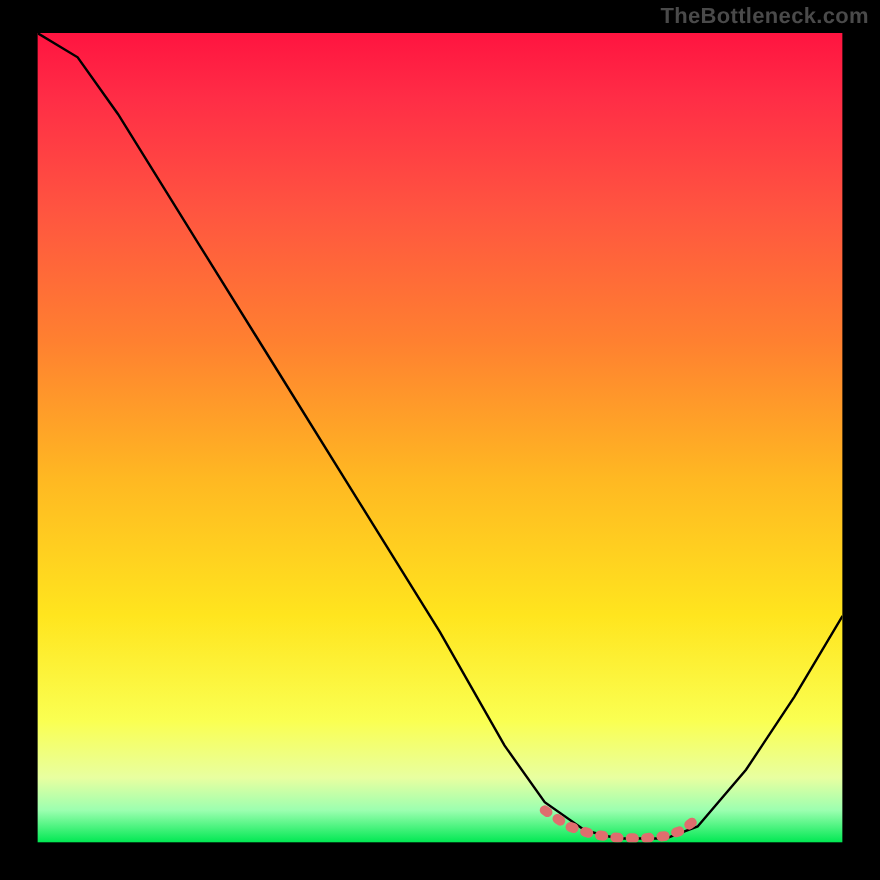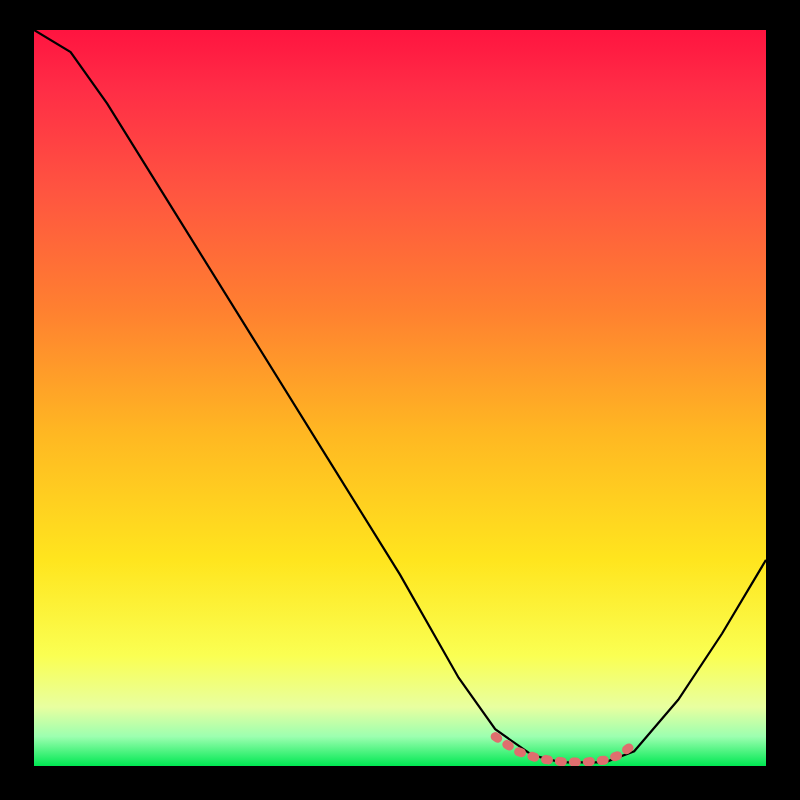--- a/index.html
+++ b/index.html
@@ -56,20 +56,21 @@
   svg.curves {
     position: absolute;
     inset: 0;
   }
 </style>
 </head>
 <body>
 
 <div class="frame">
 
+  <div class="watermark">TheBottleneck.com</div>
 
   <div class="plot">
     <div class="gradient"></div>
 
     <svg class="curves" viewBox="0 0 732 736" preserveAspectRatio="none">
       <path id="curve-main" fill="none" stroke="#000" stroke-width="2.2" d="M0.0 0.0 L36.6 22.1 L73.2 73.6 L146.4 191.4 L219.6 309.1 L292.8 426.9 L366.0 544.6 L424.6 647.7 L461.2 699.2 L497.8 725.0 L527.0 732.3 L571.0 732.3 L600.2 721.3 L644.2 669.8 L688.1 603.5 L732.0 529.9"></path>
       <path id="curve-valley" fill="none" stroke="#df6e6e" stroke-width="9" stroke-linecap="round" stroke-dasharray="3 11" d="M461.2 706.6 L483.1 721.3 L505.1 728.6 L527.0 731.6 L549.0 732.3 L571.0 730.1 L585.6 725.0 L600.2 713.9"></path>
     </svg>
   </div>
 

